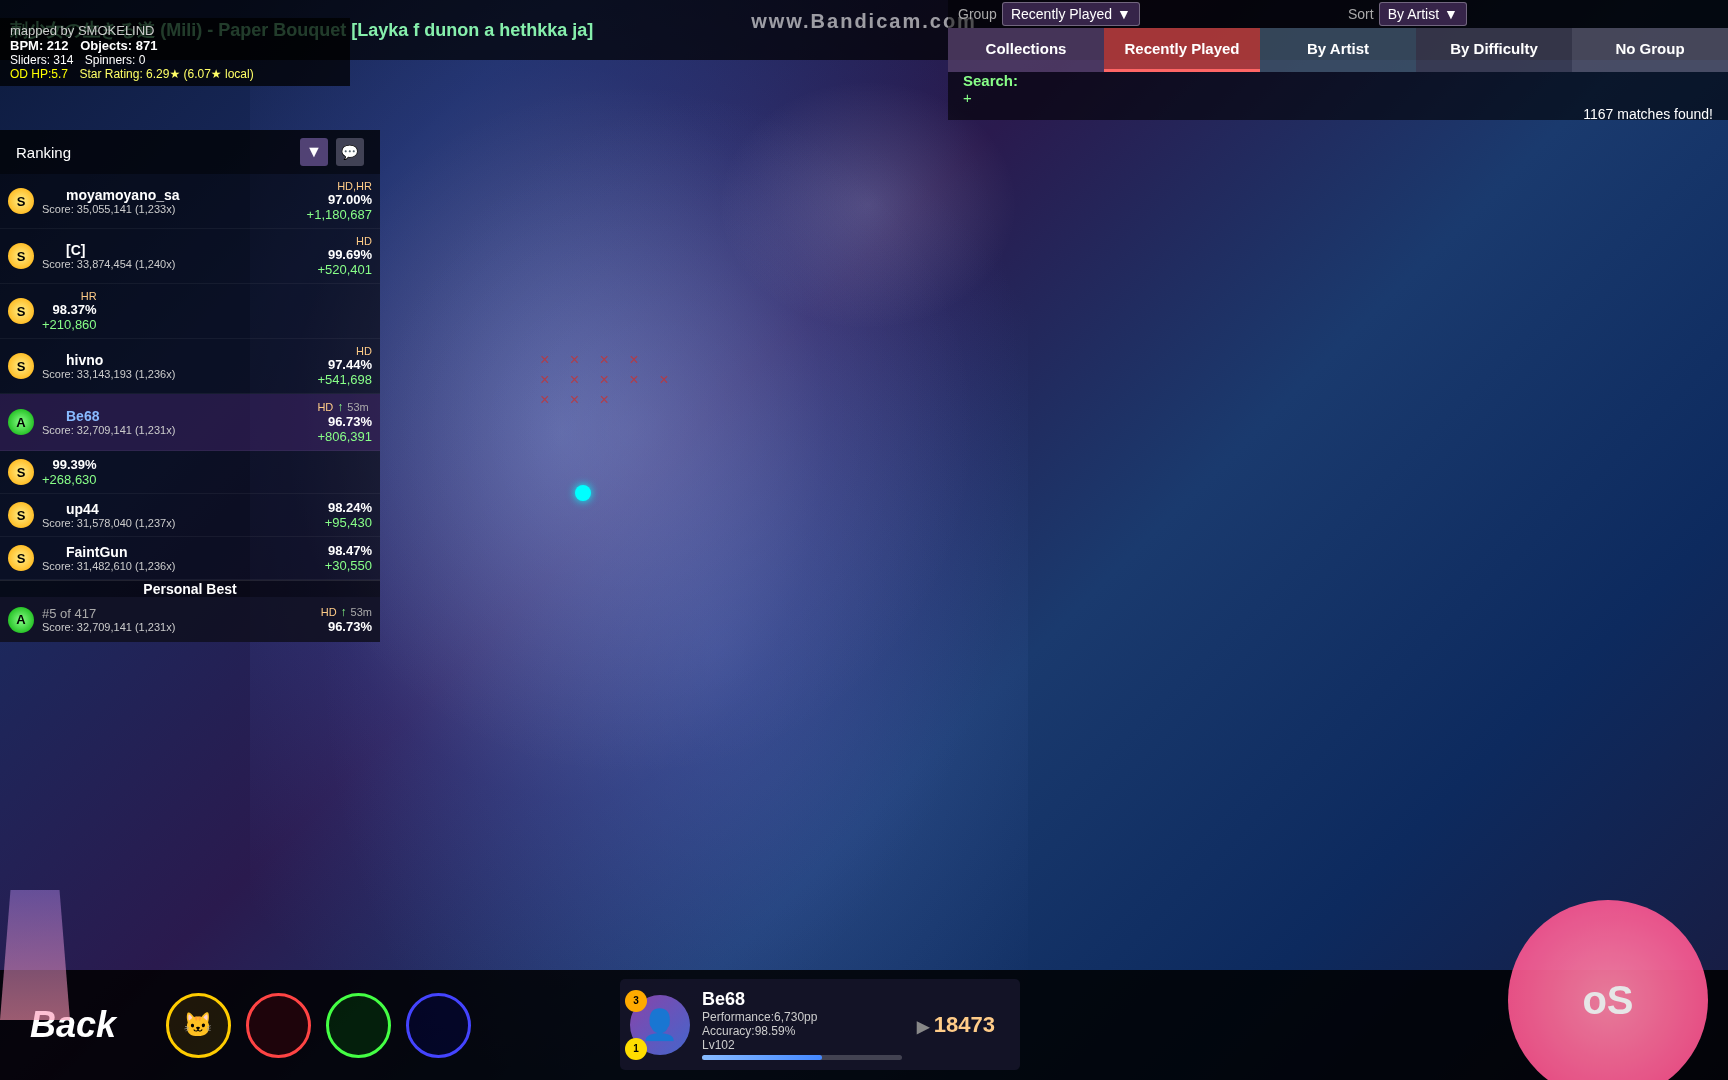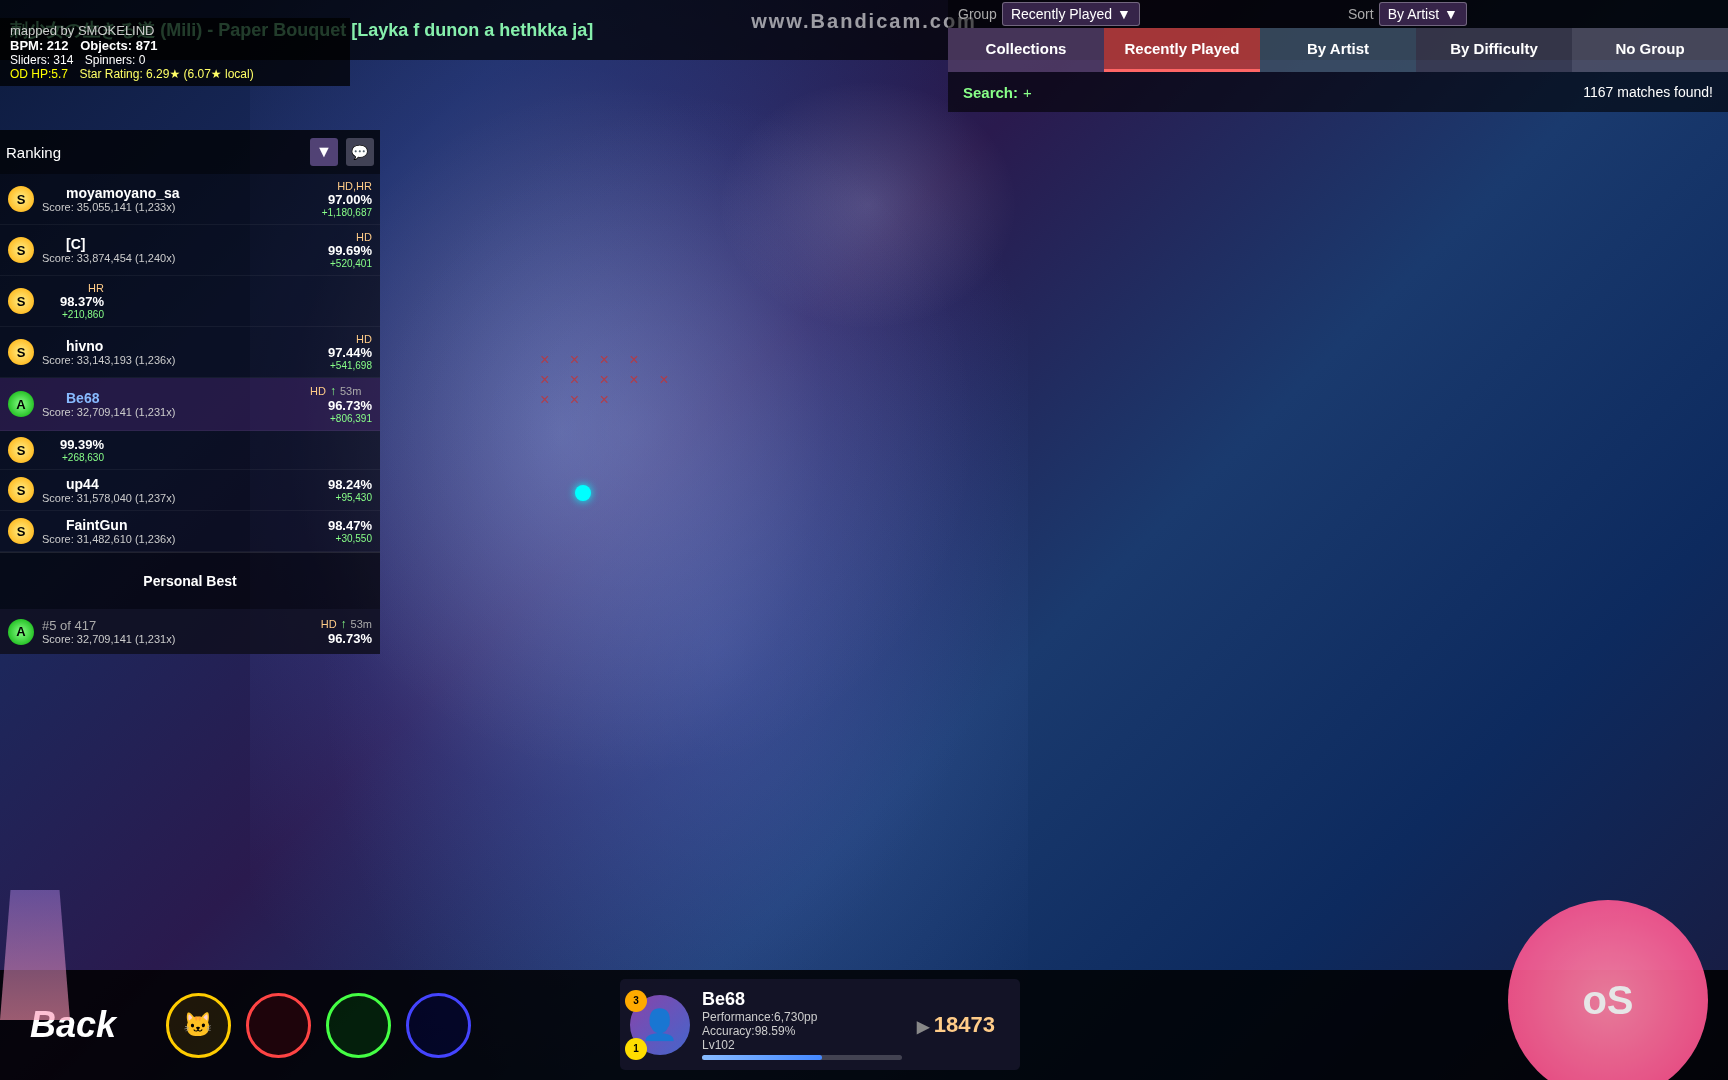--- a/index.html
+++ b/index.html
@@ -153,26 +153,27 @@
       align-items: center;
       gap: 5px;
     }
 
     
     .search-bar {
       position: absolute;
       top: 110px;
       right: 0;
       width: 780px;
-      height: 40px;
+      height: 48px;
       background: rgba(0,0,0,0.6);
       z-index: 10;
       display: flex;
-      align-items: center;
+      align-items: flex-start;
       padding: 0 15px;
+      flex-direction: column;
     }
 
     .search-label {
       color: #88ff88;
       font-size: 15px;
       font-weight: bold;
       margin-right: 5px;
     }
 
     .search-plus {
@@ -192,21 +193,21 @@
       top: 130px;
       left: 0;
       width: 380px;
       background: rgba(0,0,0,0.6);
       z-index: 10;
     }
 
     .ranking-header {
       display: flex;
       align-items: center;
-      padding: 8px 6px;
+      padding: 8px 16px;
       background: rgba(0,0,0,0.4);
     }
 
     .ranking-label {
       color: #ffffff;
       font-size: 15px;
       flex: 1;
     }
 
     .ranking-dropdown-btn {
@@ -290,28 +291,27 @@
     }
 
     .score-accuracy {
       color: #ffffff;
       font-size: 13px;
       font-weight: bold;
     }
 
     .score-pp {
       color: #88ff88;
-      font-size: 10px;
-      margin-left: 20px;
+      font-size: 13px;
     }
 
     
     .personal-best-header {
       text-align: center;
-      padding: 20px;
+      padding: 0;
       color: #ffffff;
       font-size: 14px;
       font-weight: bold;
       background: rgba(0,0,0,0.3);
       border-top: 1px solid rgba(255,255,255,0.1);
     }
 
     .personal-best-entry {
       display: flex;
       align-items: center;

